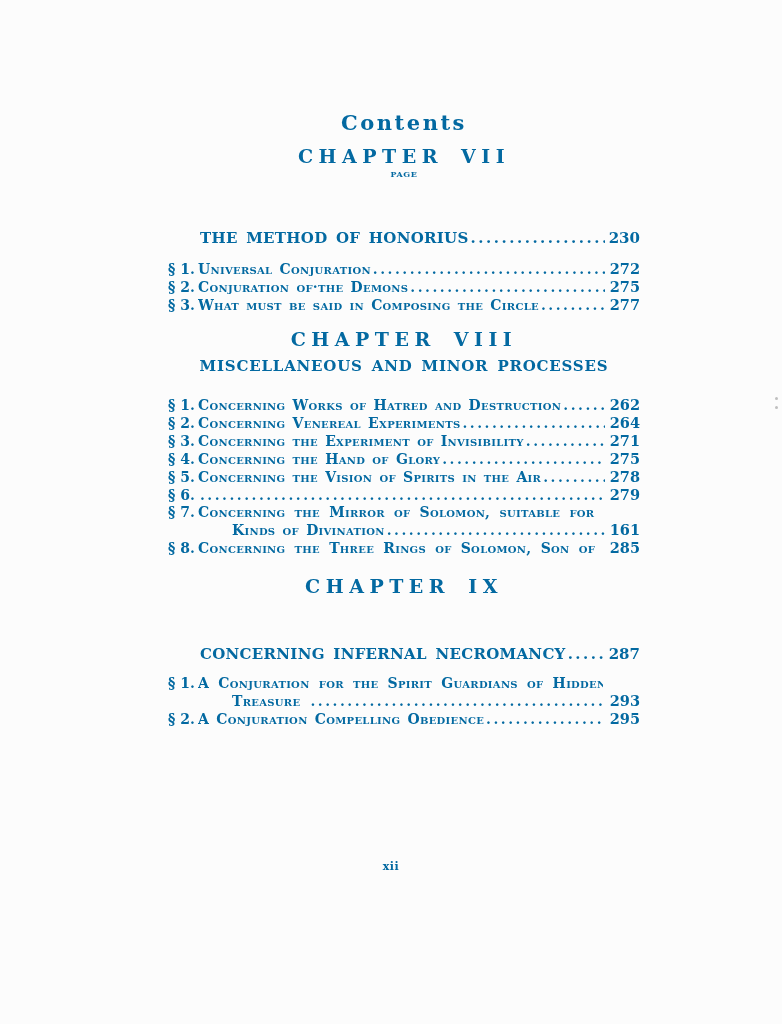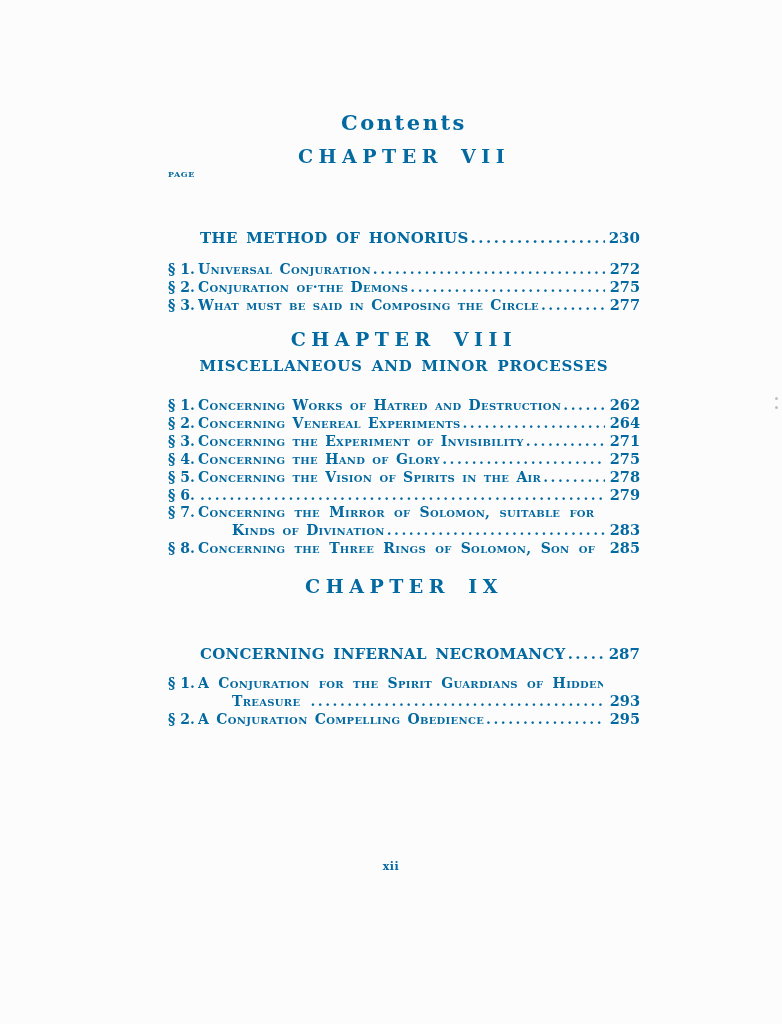--- a/index.html
+++ b/index.html
@@ -28,21 +28,21 @@
     text-align:center;
     font-size:19px; line-height:19px;
     font-weight:700;
     letter-spacing:5.5px;
     word-spacing:6px;
   }
   .ch-1 .chapter-heading { margin-top:16px; }
   .ch-2 .chapter-heading { margin-top:20px; }
   .page-label {
     margin-top:4px;
-    text-align:left;
+    text-align:center;
     font-size:8px; line-height:9px;
     font-weight:700;
     letter-spacing:0.6px;
   }
   .chapter-subtitle {
     margin-top:10px;
     text-align:center;
     font-size:15px; line-height:15px;
     font-weight:700;
     letter-spacing:0.8px;
@@ -185,21 +185,21 @@
             <div class="row fill">
               <span class="marker">§ 7.</span>
               <span class="text">Concerning the Mirror of Solomon, suitable for all</span>
               <span class="leader no-dots"></span>
               <span class="pagenum"></span>
             </div>
             <div class="row indent">
               <span class="marker"></span>
               <span class="text">Kinds of Divination</span>
               <span class="leader"></span>
-              <span class="pagenum">283</span>
+              <span class="pagenum">161</span>
             </div>
             <div class="row fill">
               <span class="marker">§ 8.</span>
               <span class="text">Concerning the Three Rings of Solomon, Son of David</span>
               <span class="leader no-dots"></span>
               <span class="pagenum">285</span>
             </div>
           </div>
         </section>
         <section class="chapter ch-2">

